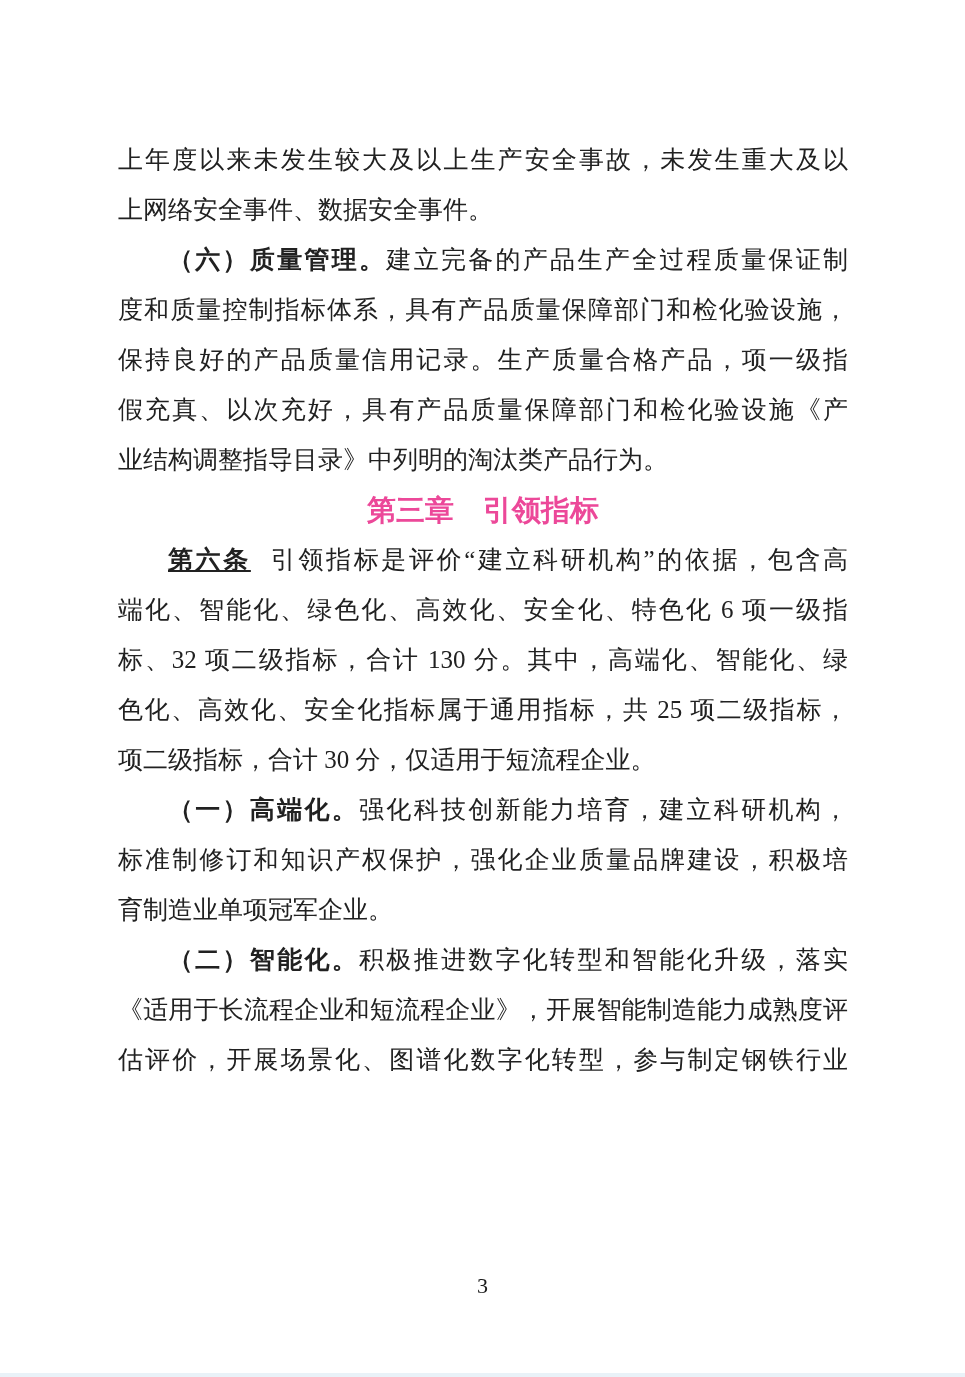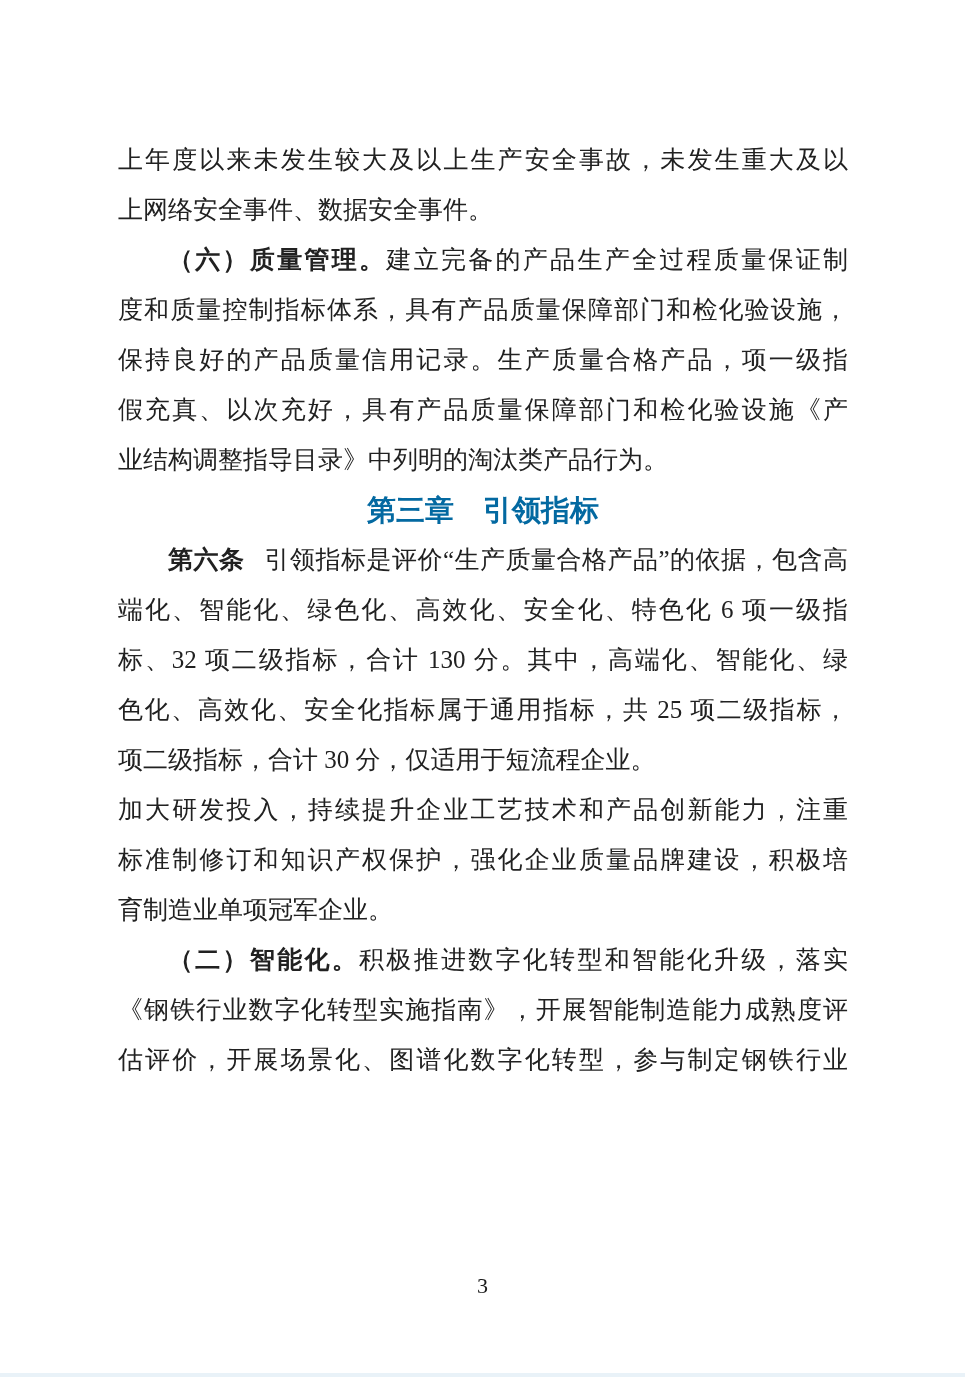--- a/index.html
+++ b/index.html
@@ -41,31 +41,32 @@
     text-align-last: left;
   }
   .indent {
     text-indent: 2em;
   }
   .bold {
     font-weight: bold;
   }
   .lead-gap {
     margin-right: 20px;
+    text-decoration: underline;
   }
   .chapter {
     height: 50px;
     line-height: 50px;
     font-size: 29px;
     font-weight: bold;
     text-align: right;
     text-align-last: center;
     text-indent: 0;
     font-family: Liberation Serif, serif;
-    color: #0369a1;
+    color: #ec4899;
   }
   .footer {
     position: absolute;
     left: 0;
     top: 1266px;
     width: 965px;
     height: 40px;
     text-align: center;
     font-size: 22px;
     color: #1c1c1c;
@@ -98,39 +99,41 @@
       <div class="line j">度和质量控制指标体系，具有产品质量保障部门和检化验设施，</div>
       <div class="line j">保持良好的产品质量信用记录。生产质量合格产品，项一级指</div>
       <div class="line j">假充真、以次充好，具有产品质量保障部门和检化验设施《产</div>
       <div class="line last">业结构调整指导目录》中列明的淘汰类产品行为。</div>
     </div>
 
     <div class="line chapter">第三章　引领指标</div>
 
     <div>
       <div class="line j indent">
-        <span class="bold lead-gap">第六条</span><span>引领指标是评价“生产质量合格产品”的依据，包含高</span>
+        <span class="bold lead-gap">第六条</span><span>引领指标是评价“建立科研机构”的依据，包含高</span>
       </div>
       <div class="line j">端化、智能化、绿色化、高效化、安全化、特色化 6 项一级指</div>
       <div class="line j">标、32 项二级指标，合计 130 分。其中，高端化、智能化、绿</div>
       <div class="line j">色化、高效化、安全化指标属于通用指标，共 25 项二级指标，</div>
       <div class="line last">项二级指标，合计 30 分，仅适用于短流程企业。</div>
     </div>
 
     <div>
-      <div class="line j">加大研发投入，持续提升企业工艺技术和产品创新能力，注重</div>
+      <div class="line j indent">
+        <span class="bold">（一）高端化。</span><span>强化科技创新能力培育，建立科研机构，</span>
+      </div>
       <div class="line j">标准制修订和知识产权保护，强化企业质量品牌建设，积极培</div>
       <div class="line last">育制造业单项冠军企业。</div>
     </div>
 
     <div>
       <div class="line j indent">
         <span class="bold">（二）智能化。</span><span>积极推进数字化转型和智能化升级，落实</span>
       </div>
-      <div class="line j">《钢铁行业数字化转型实施指南》，开展智能制造能力成熟度评</div>
+      <div class="line j">《适用于长流程企业和短流程企业》，开展智能制造能力成熟度评</div>
       <div class="line j">估评价，开展场景化、图谱化数字化转型，参与制定钢铁行业</div>
     </div>
 
   </div>
 
   <div class="footer">3</div>
 
   <div class="bottom-edge" style="background: rgb(233, 242, 248);"></div>
 
 </div>

